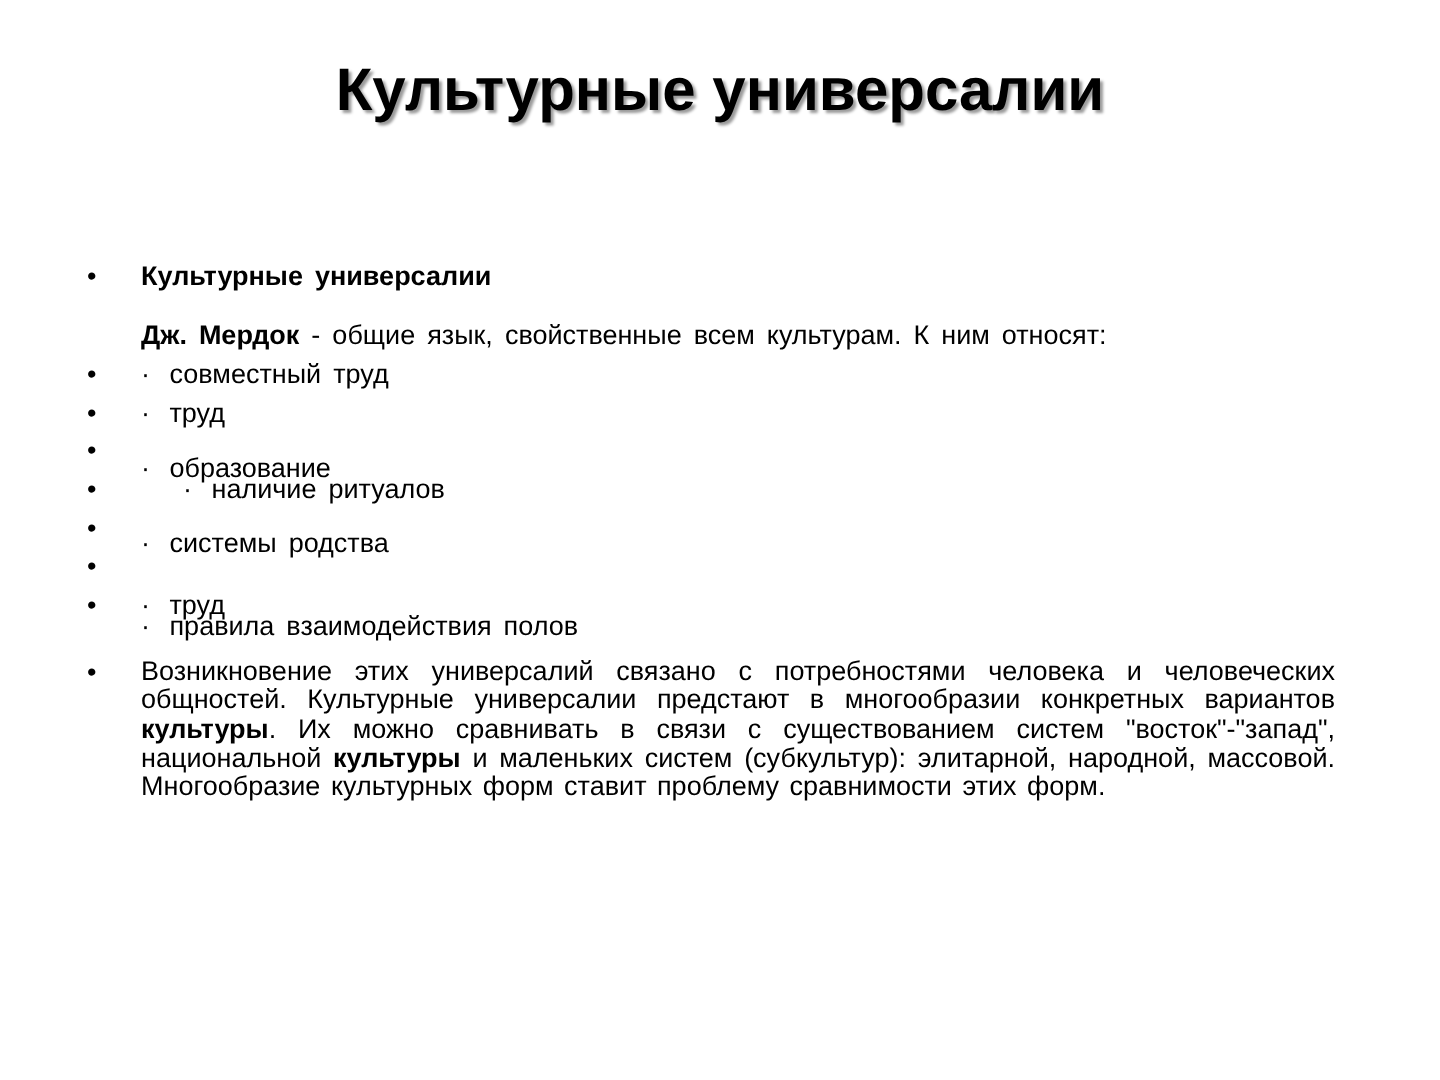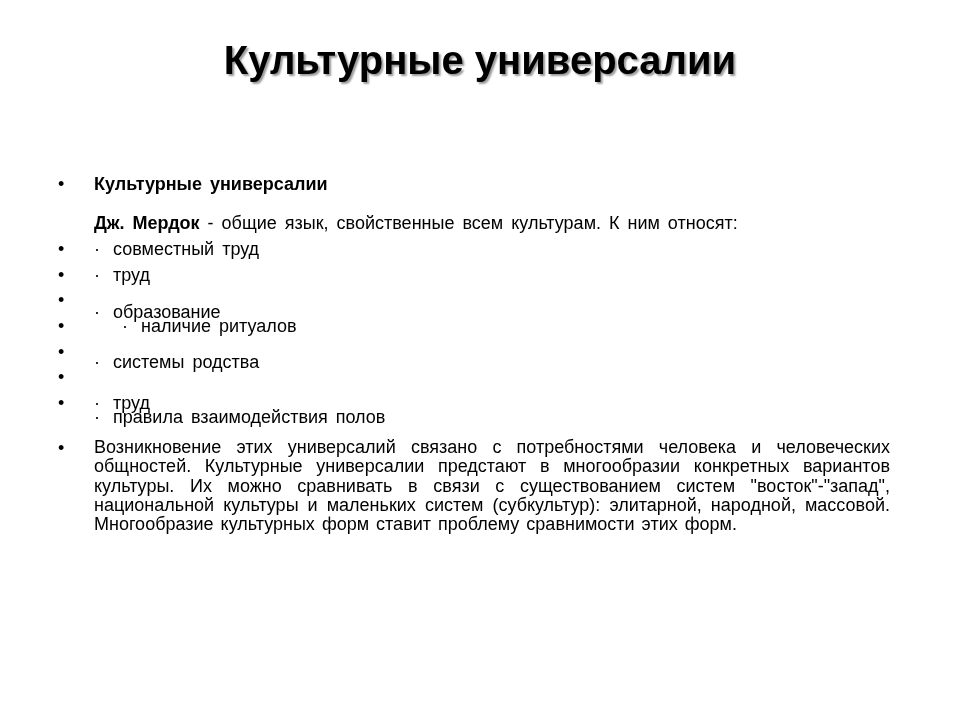--- a/index.html
+++ b/index.html
@@ -55,21 +55,21 @@
     .para {
       position: absolute;
       left: 94px;
       top: 438px;
       width: 796px;
       font-size: 18px;
       line-height: 19.3px;
       text-align: justify;
       word-spacing: 2px;
     }
-    .para b { font-weight: normal; }
+    .para b { font-weight: bold; }
   </style>
 </head>
 <body>
 
 <h1 class="slide-title">Культурные универсалии</h1>
 
 <span class="bullet" style="top:174px;">•</span>
 <span class="line subhead" style="top:174px;">Культурные универсалии</span>
 
 <div class="line" style="top:213px;">

